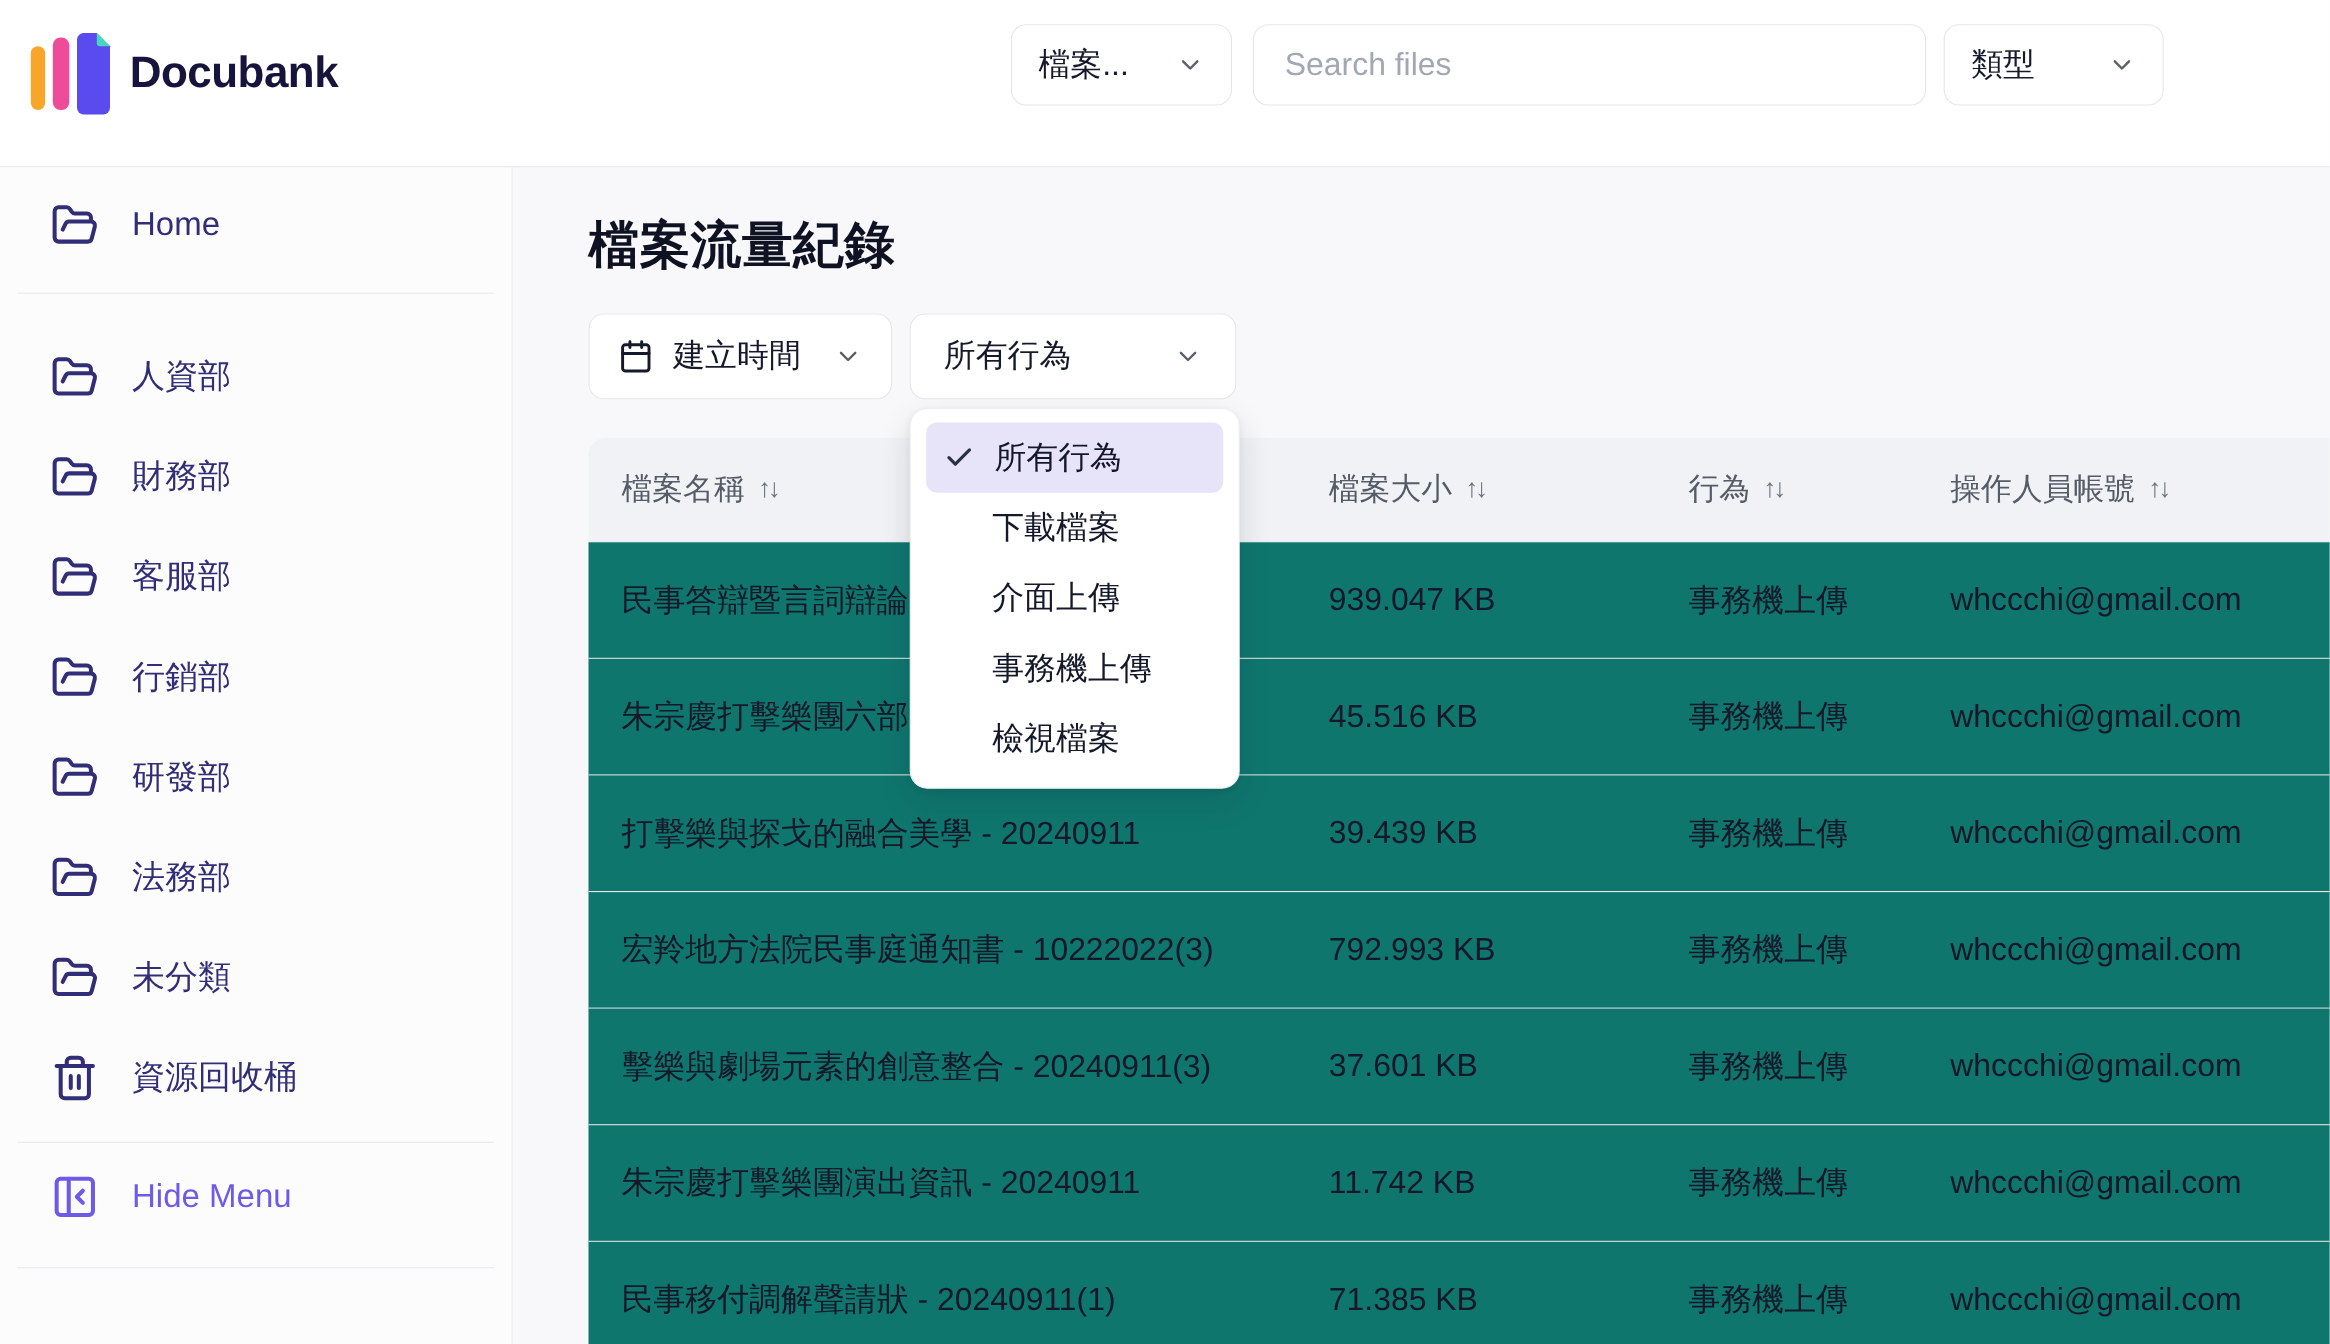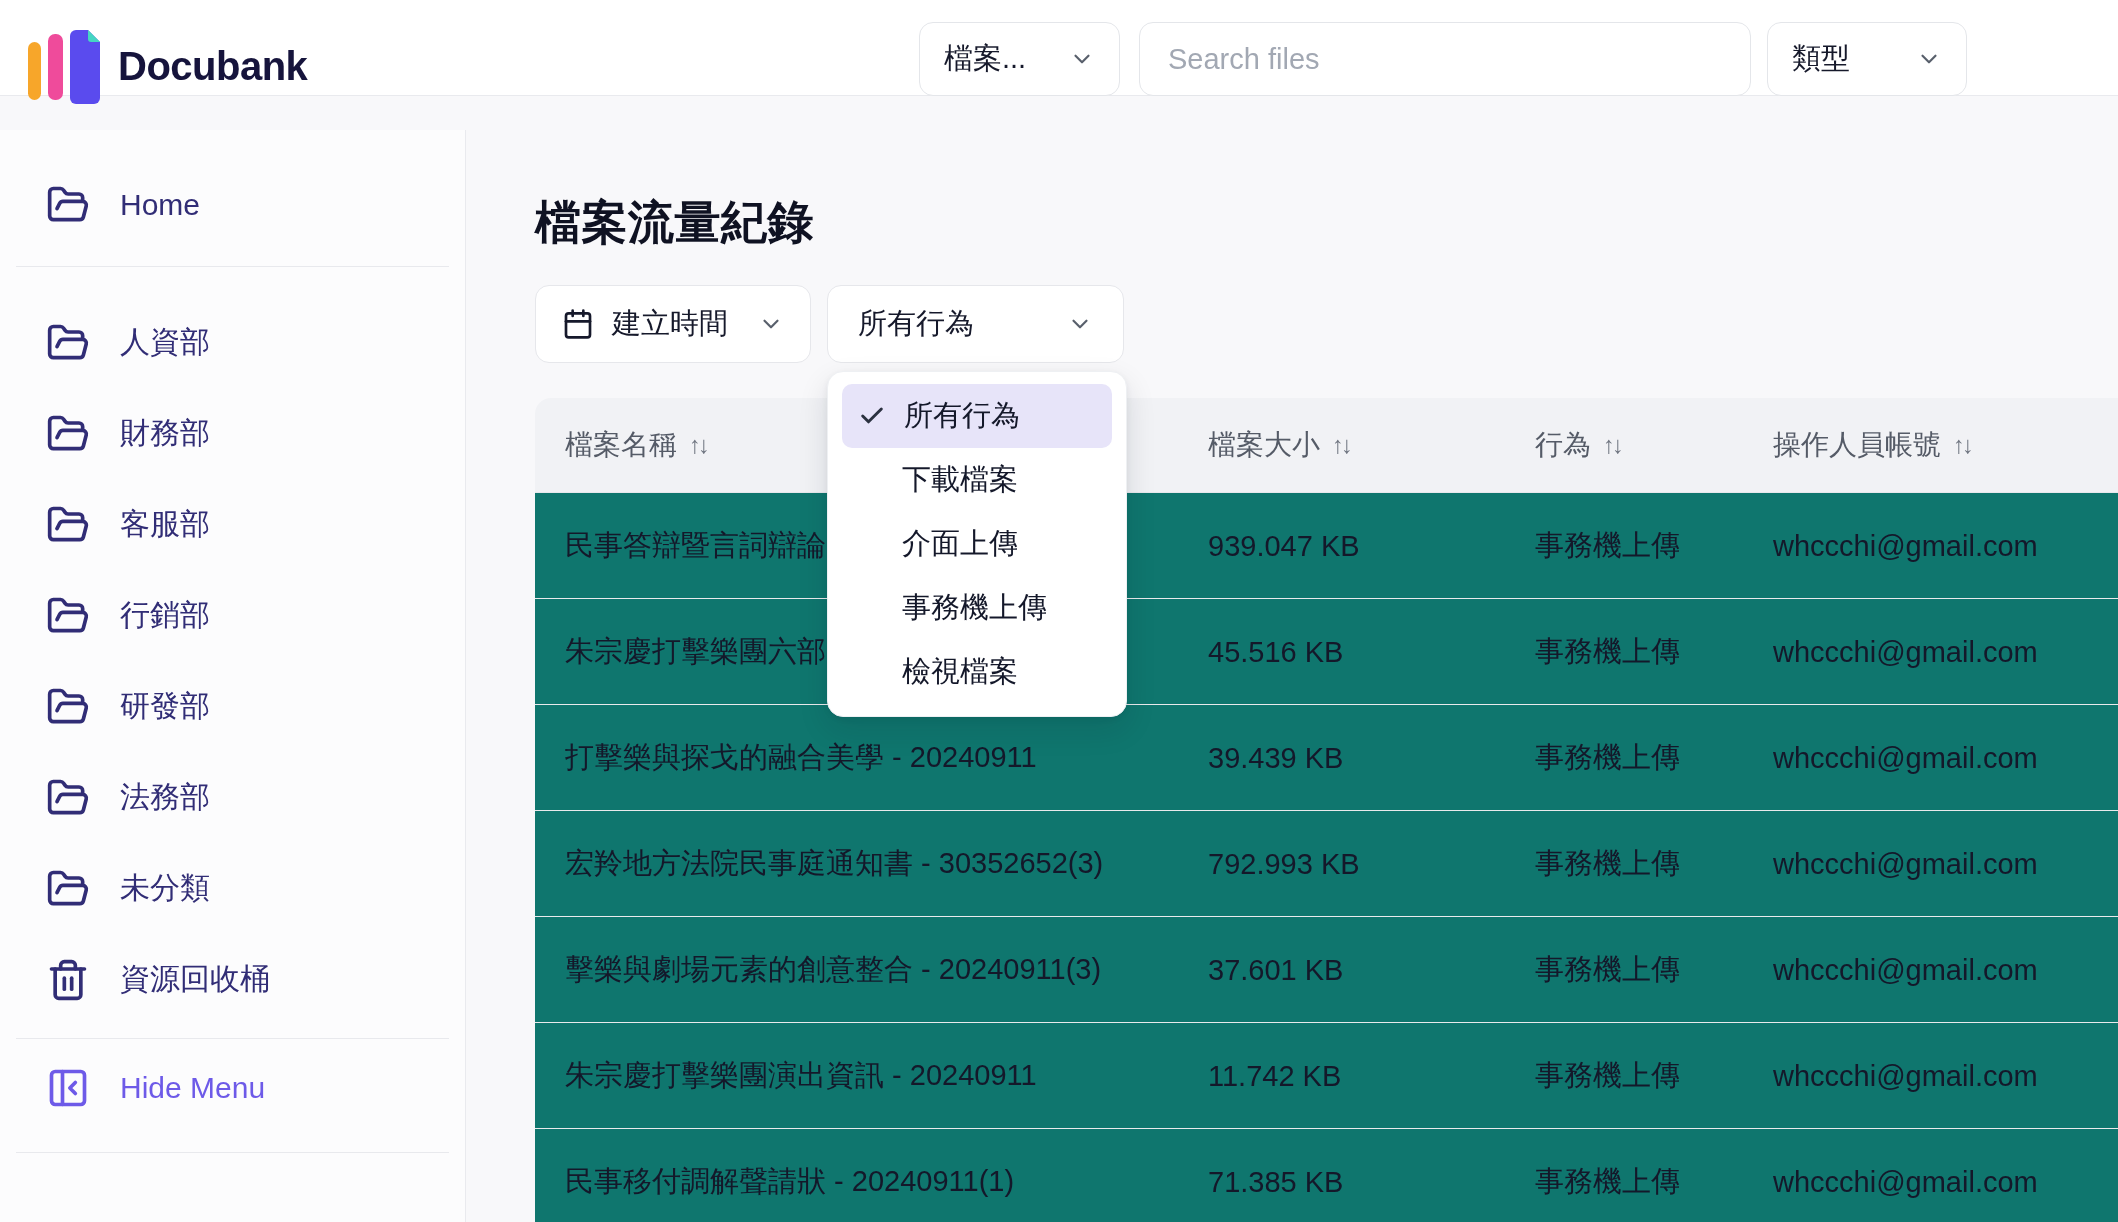--- a/index.html
+++ b/index.html
@@ -1,20 +1,20 @@
 <!DOCTYPE html>
 <html><head>
 <meta charset="utf-8">
 <style>
   * { margin:0; padding:0; box-sizing:border-box; }
   html,body { width:2118px; height:1222px; overflow:hidden; }
   body { font-family:"Liberation Sans","DejaVu Sans",sans-serif; background:#f8f8fa; position:relative; color:#14182a; }
 
   
-  .topbar { position:absolute; top:0; left:0; width:2118px; height:96px; background:#ffffff; border-bottom:1px solid #e9eaee; z-index:20; }
+  .topbar { position:absolute; top:0; left:0; width:2118px; height:152px; background:#ffffff; border-bottom:1px solid #e9eaee; z-index:20; }
   .brand { position:absolute; left:26px; top:26px; display:flex; align-items:center; gap:16px; cursor:pointer; }
   .brand-name { font-size:40px; font-weight:700; color:#16143c; letter-spacing:-0.5px; }
   .hd-btn { position:absolute; top:22px; height:74px; background:#fff; border:1.5px solid #e4e6ea; border-radius:14px;
             display:flex; align-items:center; justify-content:space-between; padding:0 24px; font-size:29px; color:#16192b; cursor:pointer; }
   .hd-file { left:919px; width:201px; }
   .hd-type { left:1767px; width:200px; }
   .hd-search { position:absolute; top:22px; left:1139px; width:612px; height:74px; border:1.5px solid #e4e6ea; border-radius:14px;
                font-size:29px; padding:0 28px; color:#14182a; background:#fff; outline:none; font-family:inherit; }
   .hd-search::placeholder { color:#a2a8b3; }
   .chev { width:26px; height:26px; stroke:#59606c; fill:none; stroke-width:2; stroke-linecap:round; stroke-linejoin:round; flex:0 0 auto; }
@@ -218,21 +218,21 @@
     <div class="t-cell c-act">事務機上傳</div>
     <div class="t-cell c-op">whccchi@gmail.com</div>
   </div>
   <div class="t-row">
     <div class="t-cell c-name">打擊樂與探戈的融合美學 - 20240911</div>
     <div class="t-cell c-size">39.439 KB</div>
     <div class="t-cell c-act">事務機上傳</div>
     <div class="t-cell c-op">whccchi@gmail.com</div>
   </div>
   <div class="t-row">
-    <div class="t-cell c-name">宏羚地方法院民事庭通知書 - 30352652(3)</div>
+    <div class="t-cell c-name">宏羚地方法院民事庭通知書 - 10222022(3)</div>
     <div class="t-cell c-size">792.993 KB</div>
     <div class="t-cell c-act">事務機上傳</div>
     <div class="t-cell c-op">whccchi@gmail.com</div>
   </div>
   <div class="t-row">
     <div class="t-cell c-name">擊樂與劇場元素的創意整合 - 20240911(3)</div>
     <div class="t-cell c-size">37.601 KB</div>
     <div class="t-cell c-act">事務機上傳</div>
     <div class="t-cell c-op">whccchi@gmail.com</div>
   </div>

